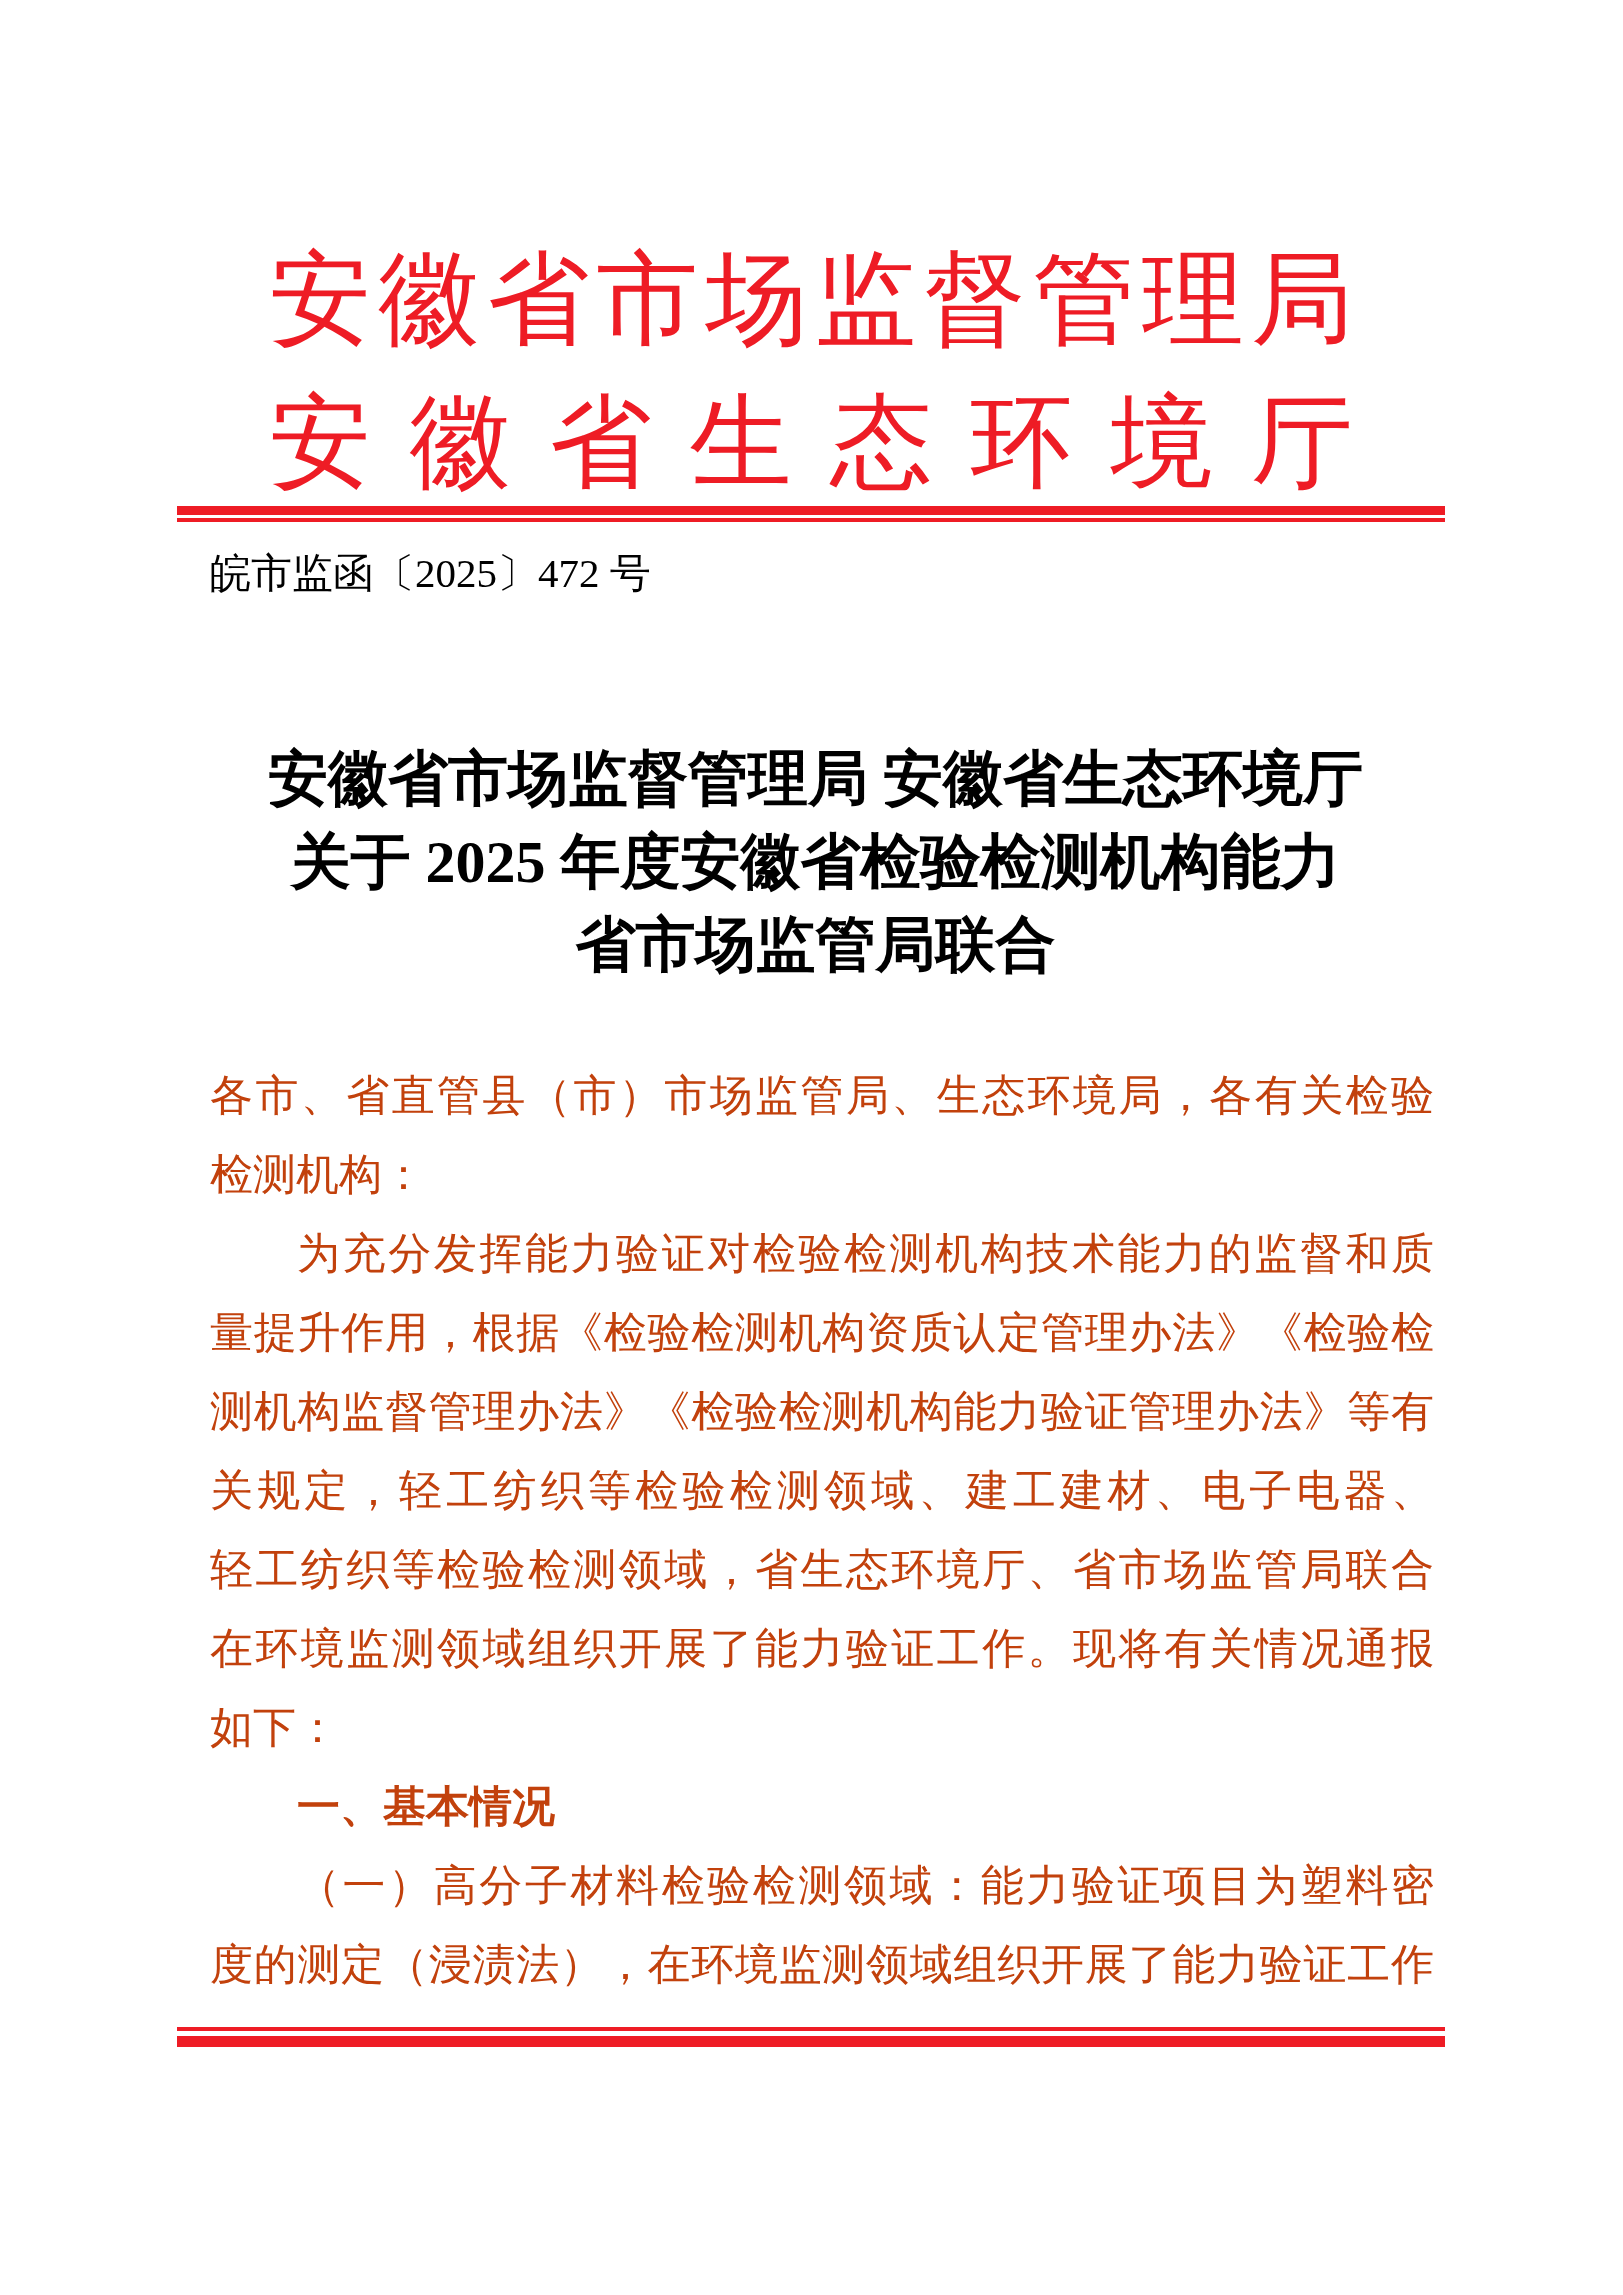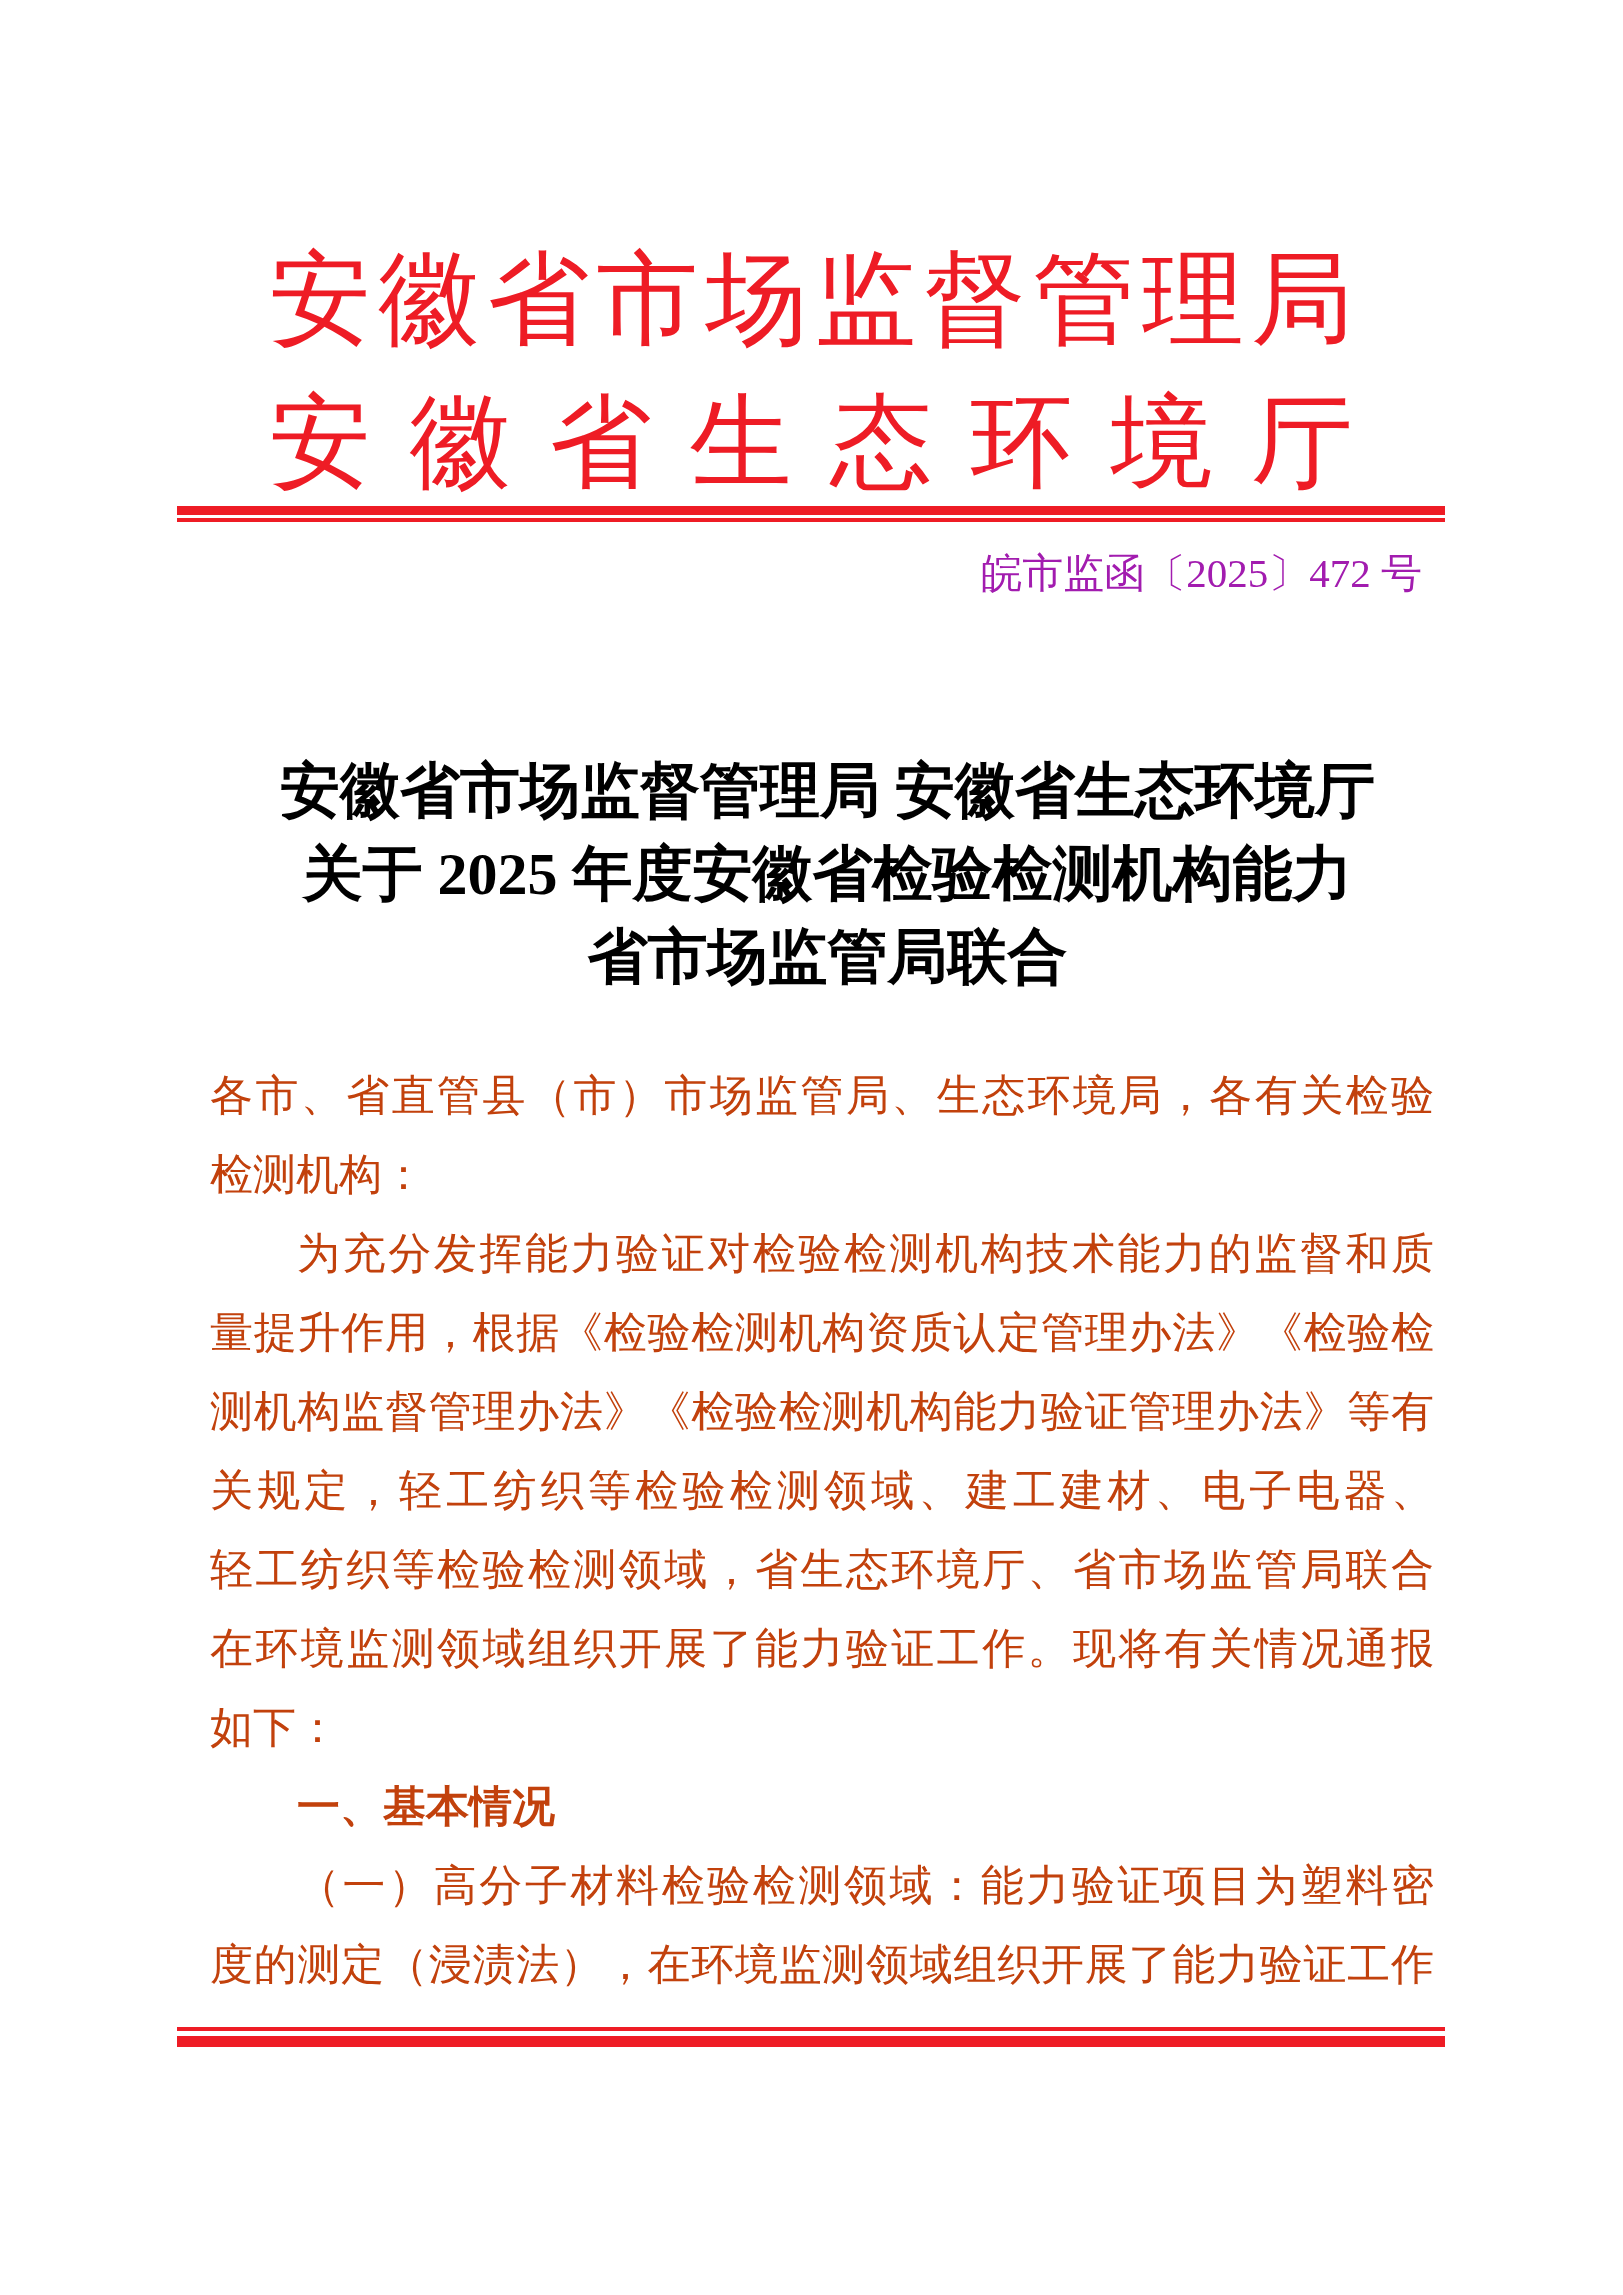--- a/index.html
+++ b/index.html
@@ -48,32 +48,32 @@
   .rule-bottom-thick { top: 2036px; height: 10.7px; }
 
   
   .doc-number {
     position: absolute;
     left: 210px;
     top: 548px;
     width: 1212px;
     font-size: 41px;
     line-height: 51px;
-    text-align: right;
+    text-align: left;
     white-space: nowrap;
-    color: #a21caf;
+    color: #000000;
   }
 
   
   .doc-title {
     position: absolute;
     left: 148px;
     top: 734px;
     width: 1327px;
-    margin: 16px;
+    margin: 4px;
     font-size: 60px;
     line-height: 83px;
     font-weight: 700;
     text-align: center;
     color: #000000;
   }
   .title-line { white-space: nowrap; }
 
   
   .body-text {

